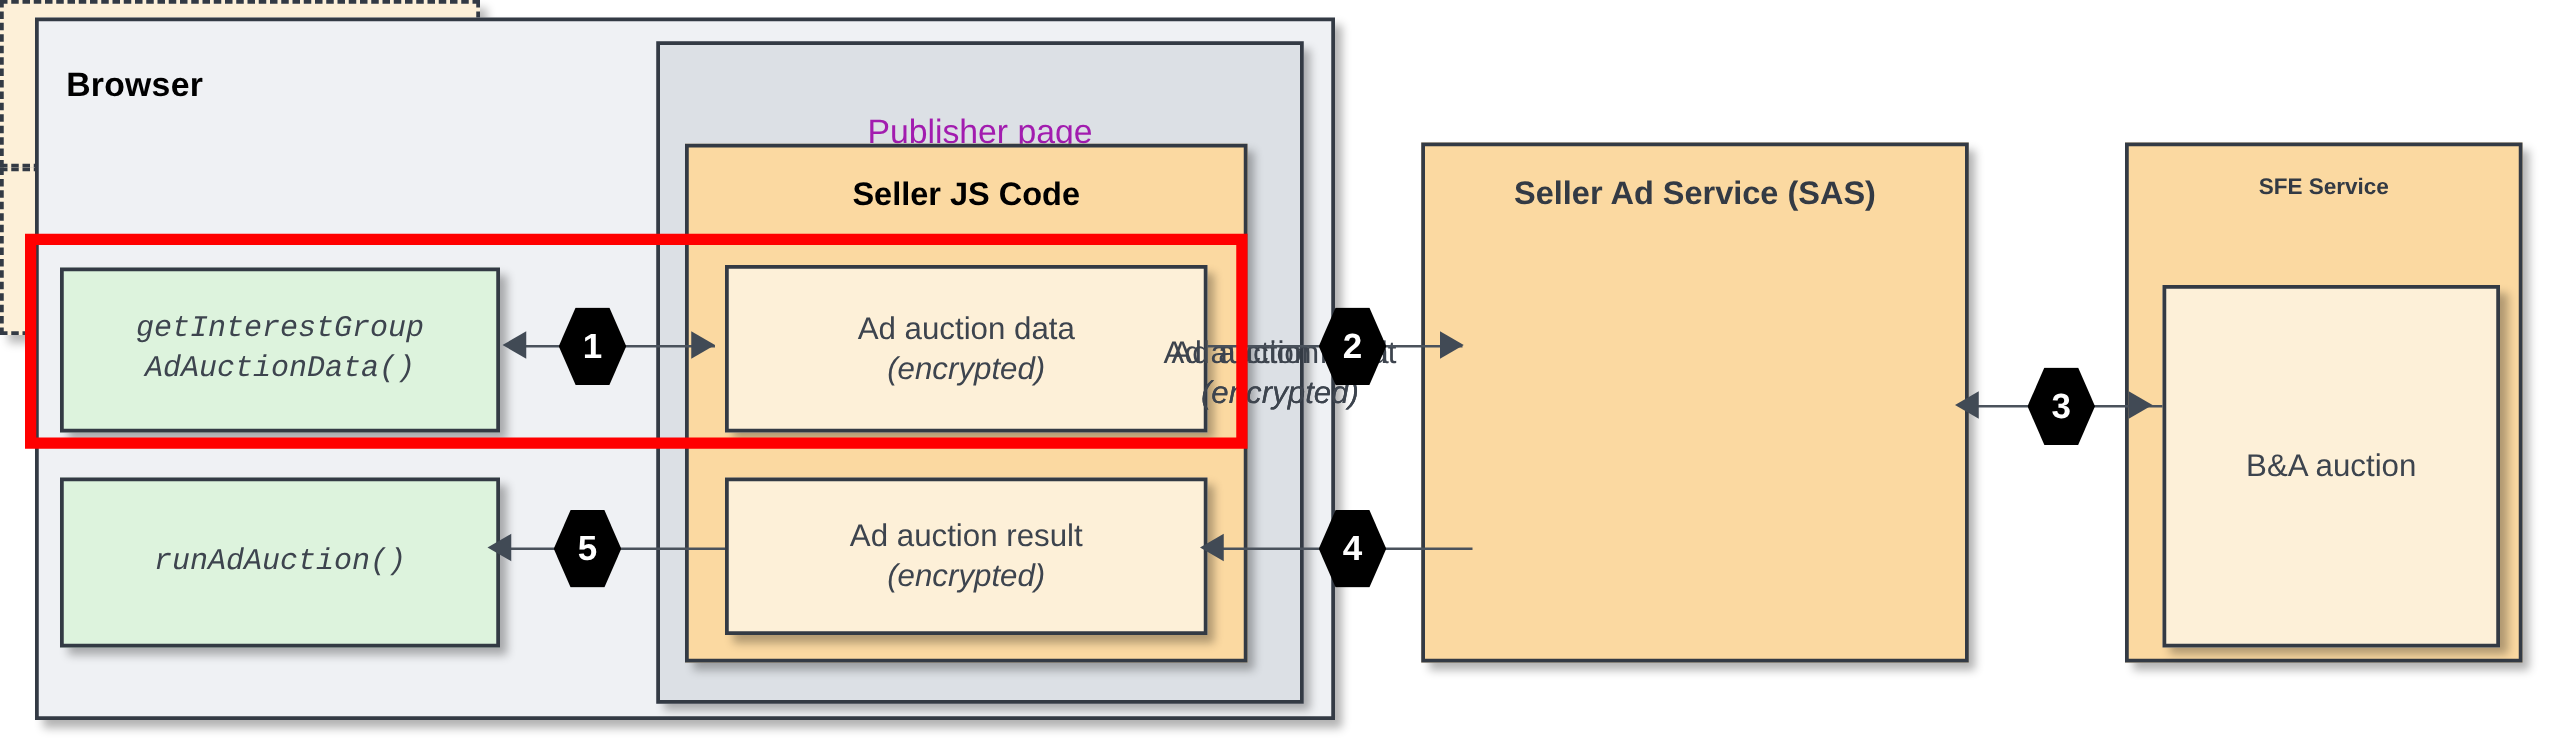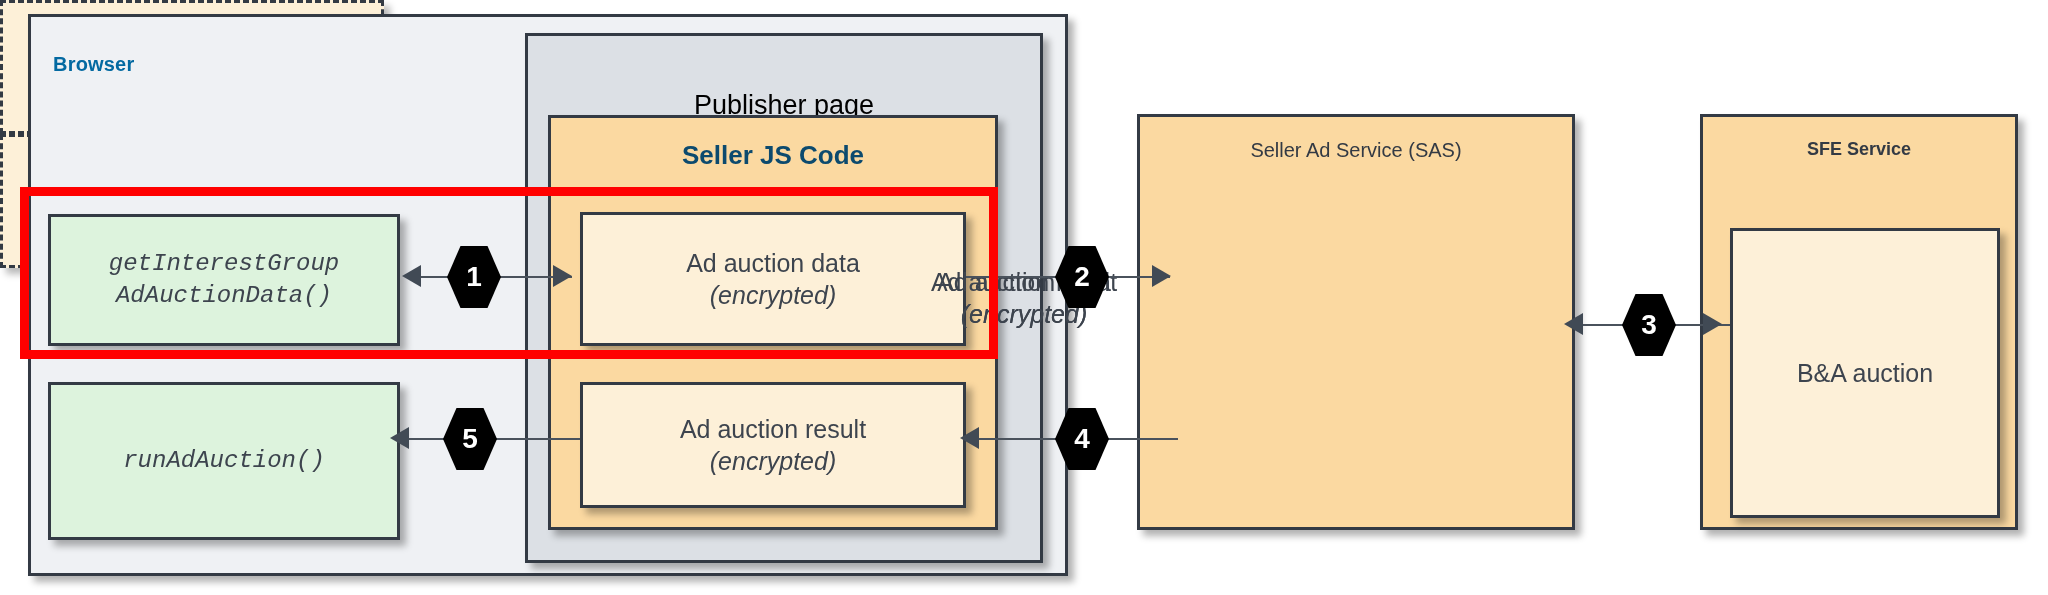--- a/index.html
+++ b/index.html
@@ -35,62 +35,62 @@
   
   #browser {
     left: 28px; top: 14px;
     width: 1040px; height: 562px;
     background: #eff1f4;
     border-width: 3px;
   }
   #browser-title {
     position: absolute;
     left: 22px; top: 36px;
-    font-size: 20px;
-    font-weight: bold;
-    color: #0369a1;
+    font-size: 27px;
+    font-weight: bold;
+    color: #000000;
     letter-spacing: 0.2px;
   }
 
   
   #publisher {
     left: 525px; top: 33px;
     width: 518px; height: 530px;
     background: #dce0e5;
   }
   #publisher-title {
     top: 54px;
     font-size: 27px;
     font-weight: normal;
-    color: #000000;
+    color: #a21caf;
   }
 
   
   #sellerjs {
     left: 548px; top: 115px;
     width: 450px; height: 415px;
     background: #fbd9a1;
   }
   #sellerjs-title {
     top: 22px;
     font-size: 26px;
     font-weight: bold;
-    color: #0c4a6e;
+    color: #000000;
   }
 
   
   #sas {
     left: 1137px; top: 114px;
     width: 438px; height: 416px;
     background: #fbd9a1;
   }
   #sas-title {
     top: 22px;
-    font-size: 20px;
-    font-weight: normal;
+    font-size: 26px;
+    font-weight: bold;
     color: #333a44;
   }
 
   
   #sfe {
     left: 1700px; top: 114px;
     width: 318px; height: 416px;
     background: #fbd9a1;
   }
   #sfe-title {
@@ -100,21 +100,21 @@
     color: #333a44;
   }
 
   
   .green {
     background: #ddf3dd;
     border: 3px solid #333a44;
     padding-left: 32px;
   }
   #api-getigad { left: 48px; top: 214px;  width: 352px; height: 132px; }
-  #api-runad   { left: 48px; top: 382px;  width: 352px; height: 158px; }
+  #api-runad   { left: 48px; top: 382px;  width: 352px; height: 136px; }
   .codetext {
     position: absolute;
     left: 0; right: 0;
     top: 50%;
     transform: translateY(-50%);
     text-align: center;
     font-family: "Liberation Mono", "DejaVu Sans Mono", monospace;
     font-style: italic;
     font-size: 24px;
     line-height: 1.35;

